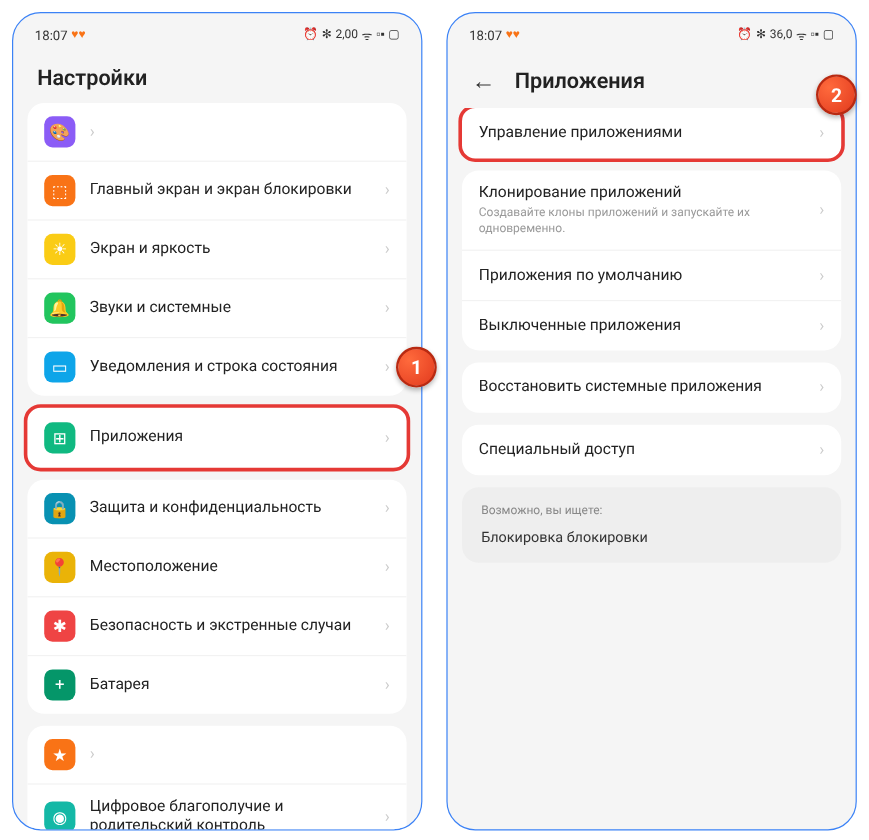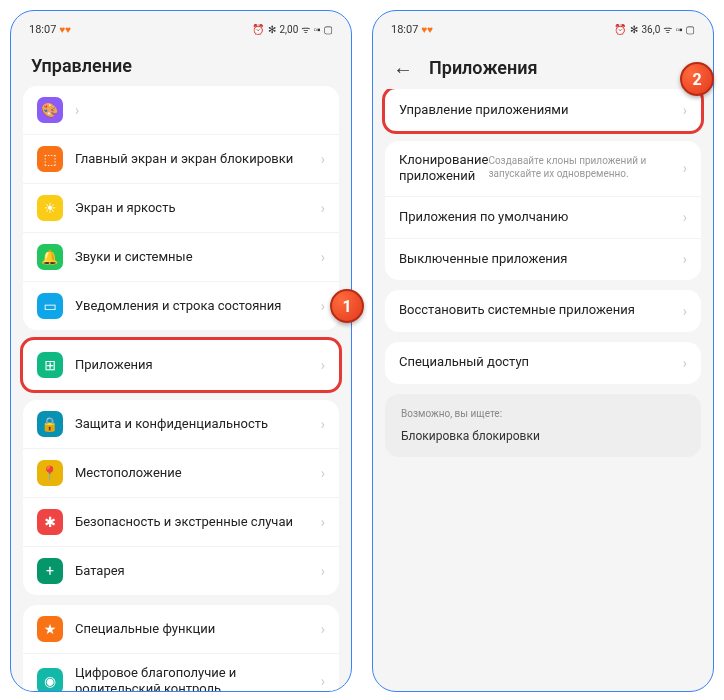--- a/index.html
+++ b/index.html
@@ -96,21 +96,21 @@
 }
 .item-sublabel {
   font-size: 10px;
   color: #999;
   line-height: 1.3;
   margin-top: 2px;
 }
 .item-text-wrap {
   flex: 1;
   display: flex;
-  flex-direction: row;
+  flex-direction: column;
 }
 .chev {
   color: #ccc;
   font-size: 14px;
 }
 .highlight {
   border: 3px solid #e53935;
   border-radius: 14px;
   position: relative;
   margin: -3px -3px 7px -3px;
@@ -176,21 +176,21 @@
     <div class="right">
       <span>⏰</span>
       <span>✻</span>
       <span><span>2,00</span></span>
       <span>ᯤ</span>
       <span>▫▪</span>
       <span>▢</span>
     </div>
   </div>
   <div class="header">
-    <h1>Управление</h1>
+    <h1>Настройки</h1>
   </div>
   <div class="content">
     <div class="card">
       <div class="item">
         <div class="icon ic-purple">
             <span>🎨</span>
           </div>
         <div class="chev">›</div>
       </div>
       <div class="item">
@@ -262,21 +262,20 @@
         <div class="item-label">Батарея</div>
         <div class="chev">›</div>
       </div>
     </div>
 
     <div class="card">
       <div class="item">
         <div class="icon ic-star">
             <span>★</span>
           </div>
-        <div class="item-label">Специальные функции</div>
         <div class="chev">›</div>
       </div>
       <div class="item">
         <div class="icon ic-digi">
             <span>◉</span>
           </div>
         <div class="item-label">Цифровое благополучие и родительский контроль</div>
         <div class="chev">›</div>
       </div>
 

